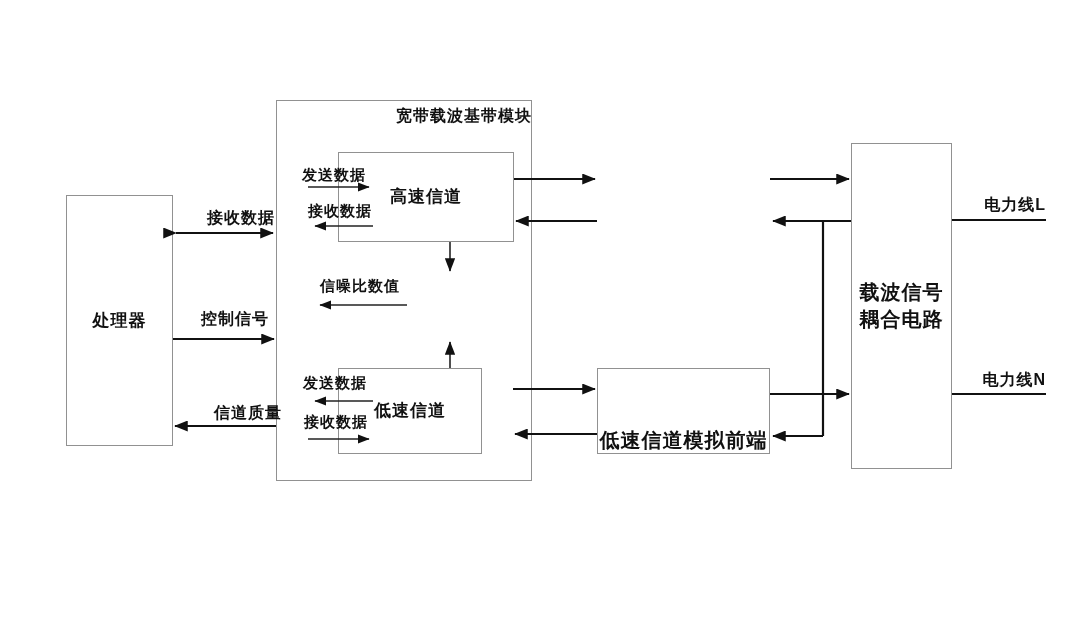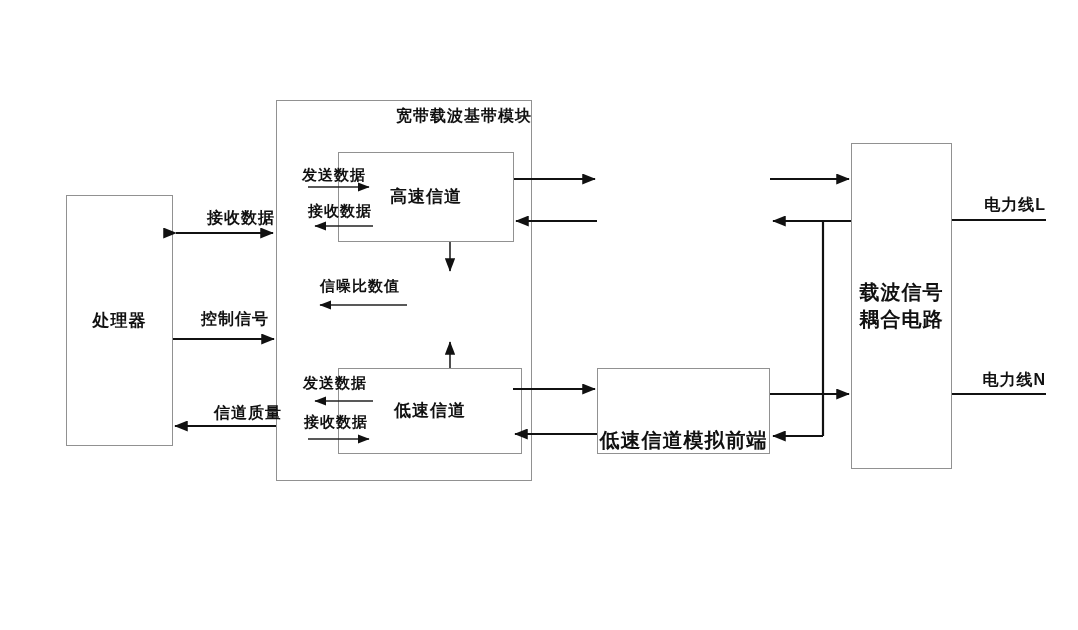--- a/index.html
+++ b/index.html
@@ -42,21 +42,21 @@
     white-space:nowrap;
     z-index:4;
   }
   
   .baseband{left:276px;top:100px;width:256px;height:381px;}
   .baseband-title{left:276px;top:106px;width:256px;font-size:16px;}
   
   .processor{left:66px;top:195px;width:107px;height:251px;}
   .hs-channel{left:338px;top:152px;width:176px;height:90px;}
   .quality{left:408px;top:273px;width:84px;height:66px;font-size:16px;line-height:1.3;}
-  .ls-channel{left:338px;top:368px;width:184px;height:86px;}
+  .ls-channel{left:338px;top:368px;width:144px;height:86px;}
   .hs-afe{left:597px;top:153px;width:173px;height:86px;font-size:16px;}
   .ls-afe{left:597px;top:368px;width:173px;height:86px;font-size:20px;justify-content:flex-end;}
   .coupling{left:851px;top:143px;width:101px;height:326px;font-size:20px;line-height:1.35;}
   
   .lbl-databus{left:175px;top:208px;width:100px;}
   .lbl-control{left:169px;top:309px;width:100px;}
   .lbl-feedback{left:182px;top:403px;width:100px;}
   .lbl-hs-send{left:286px;top:166px;width:80px;font-size:15px;}
   .lbl-hs-recv{left:288px;top:202px;width:84px;font-size:15px;}
   .lbl-snr{left:300px;top:277px;width:100px;font-size:15px;}

